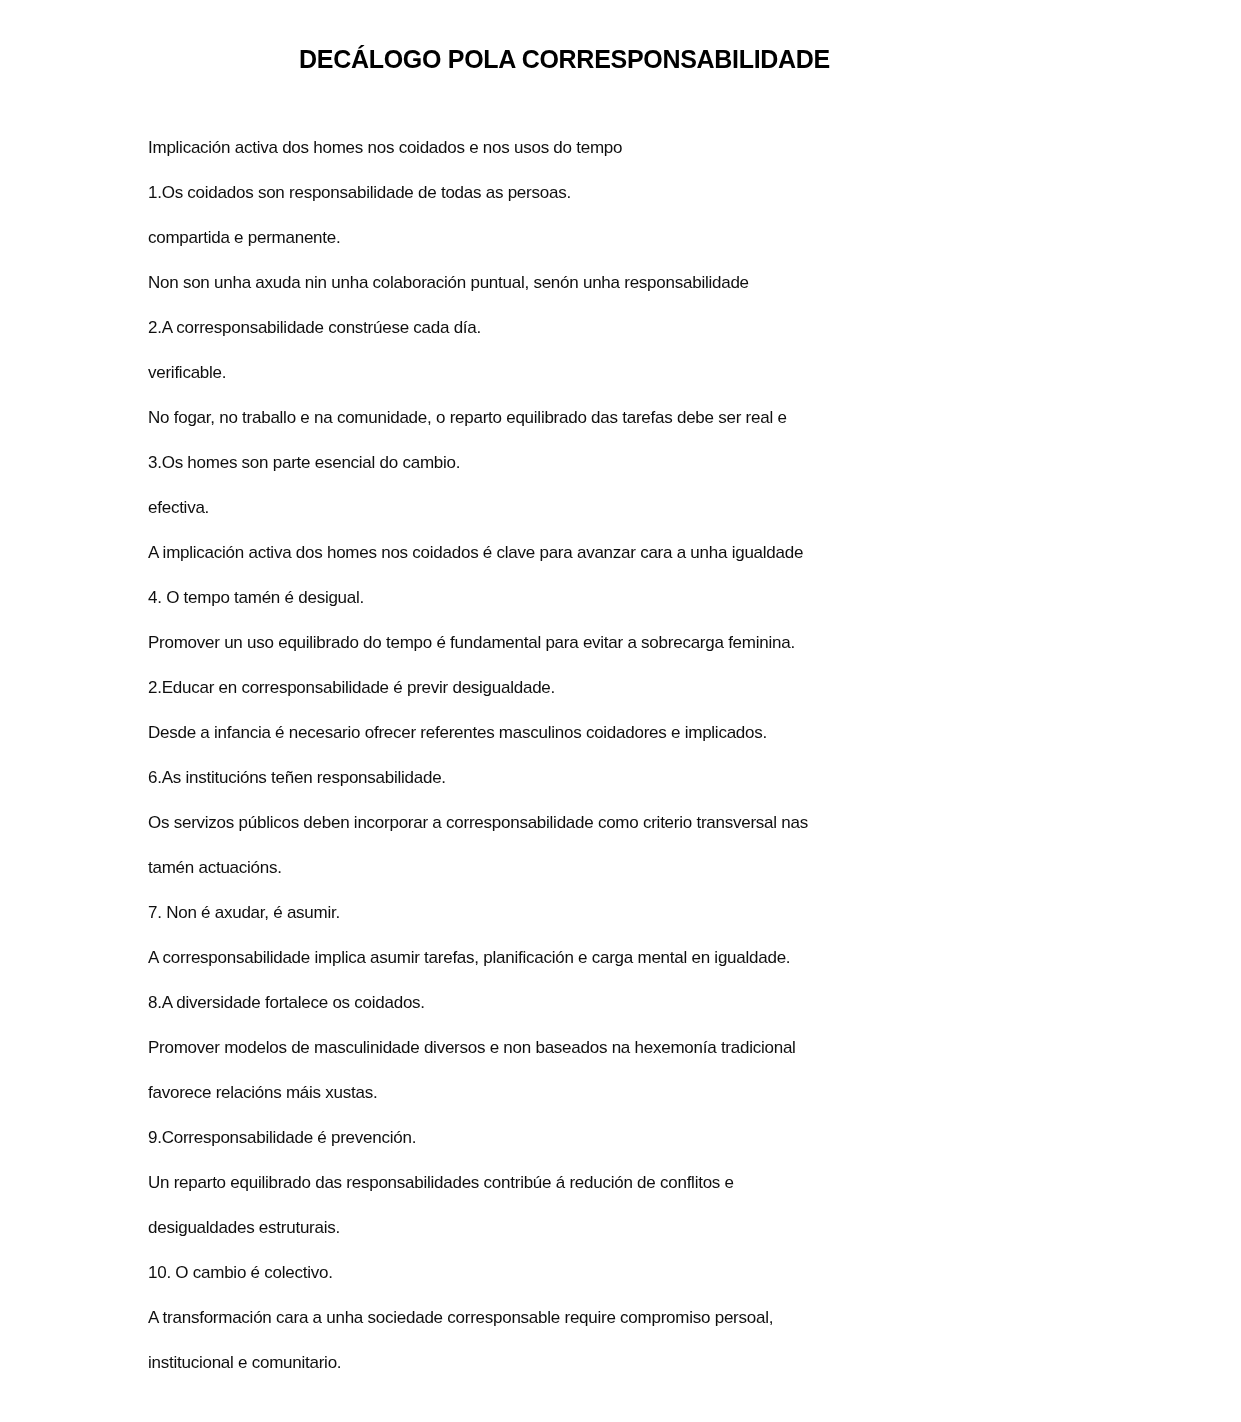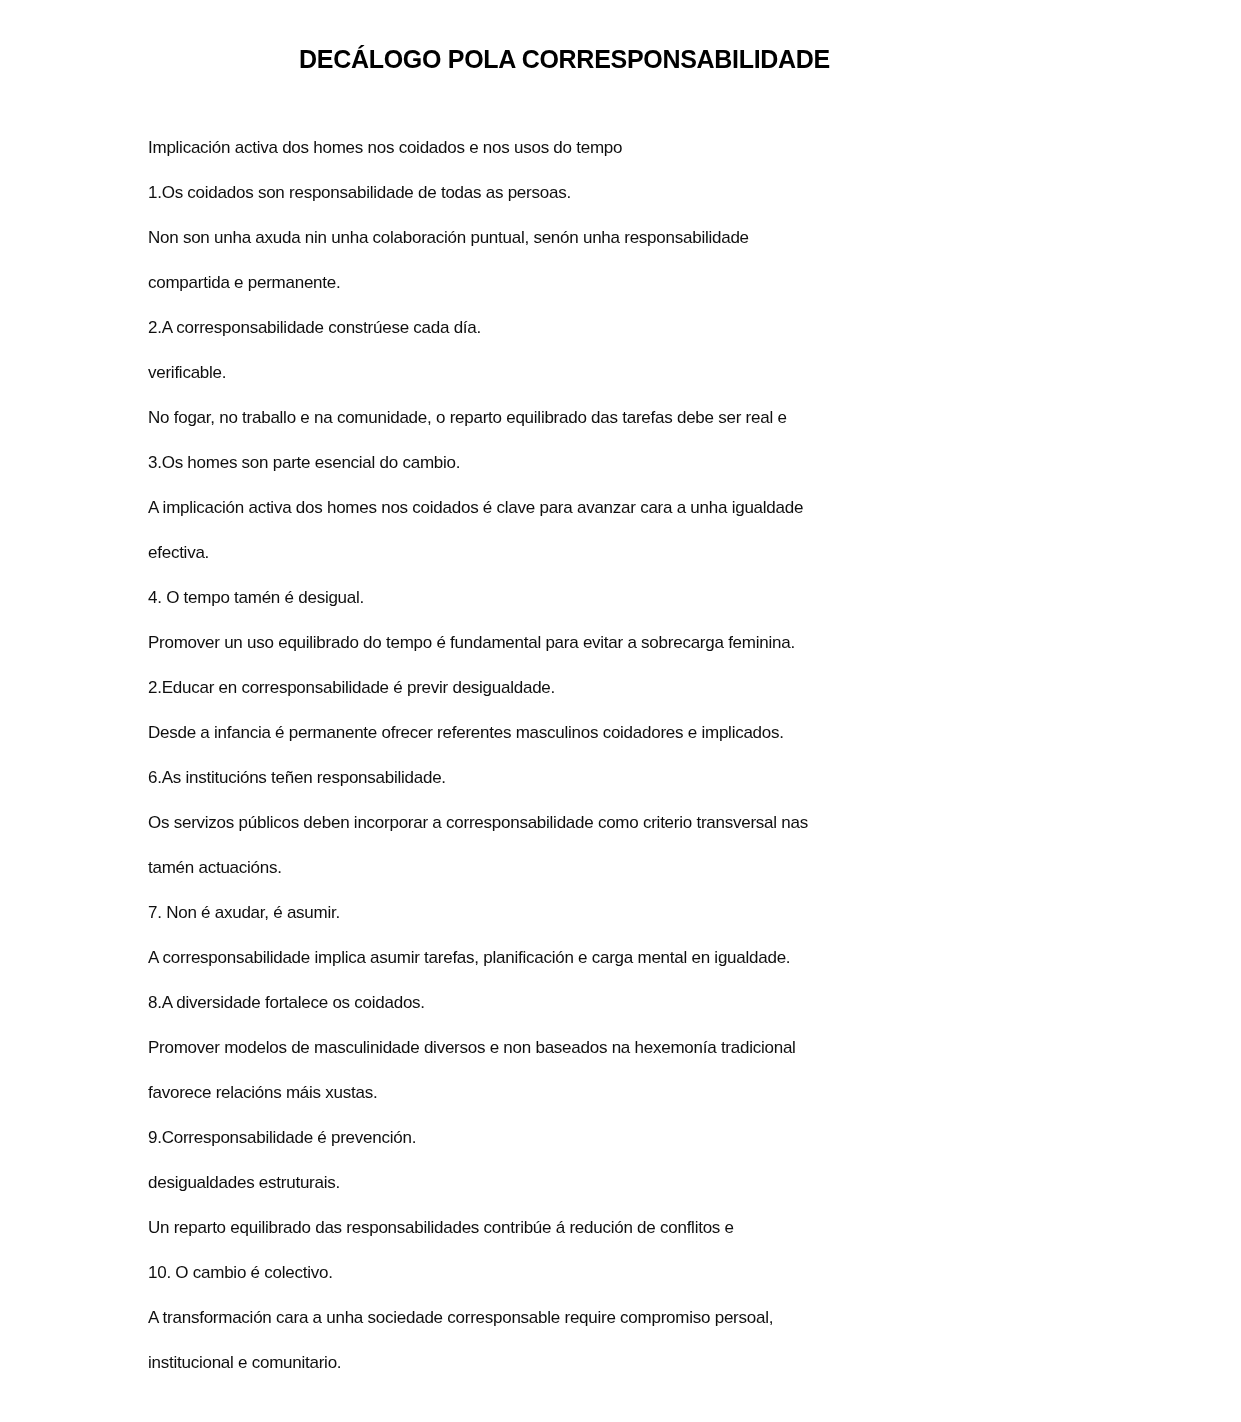--- a/index.html
+++ b/index.html
@@ -46,41 +46,41 @@
 </head>
 <body>
 
 <div class="page">
 
   <h1 class="doc-title">DECÁLOGO POLA CORRESPONSABILIDADE</h1>
 
   <div class="doc-body">
     <div class="doc-line">Implicación activa dos homes nos coidados e nos usos do tempo</div>
     <div class="doc-line">1.Os coidados son responsabilidade de todas as persoas.</div>
+    <div class="doc-line">compartida e permanente.</div>
     <div class="doc-line">Non son unha axuda nin unha colaboración puntual, senón unha responsabilidade</div>
-    <div class="doc-line">compartida e permanente.</div>
     <div class="doc-line">2.A corresponsabilidade constrúese cada día.</div>
     <div class="doc-line">verificable.</div>
     <div class="doc-line">No fogar, no traballo e na comunidade, o reparto equilibrado das tarefas debe ser real e</div>
     <div class="doc-line">3.Os homes son parte esencial do cambio.</div>
+    <div class="doc-line">efectiva.</div>
     <div class="doc-line">A implicación activa dos homes nos coidados é clave para avanzar cara a unha igualdade</div>
-    <div class="doc-line">efectiva.</div>
     <div class="doc-line">4. O tempo tamén é desigual.</div>
     <div class="doc-line">Promover un uso equilibrado do tempo é fundamental para evitar a sobrecarga feminina.</div>
     <div class="doc-line">2.Educar en corresponsabilidade é previr desigualdade.</div>
-    <div class="doc-line">Desde a infancia é permanente ofrecer referentes masculinos coidadores e implicados.</div>
+    <div class="doc-line">Desde a infancia é necesario ofrecer referentes masculinos coidadores e implicados.</div>
     <div class="doc-line">6.As institucións teñen responsabilidade.</div>
     <div class="doc-line">Os servizos públicos deben incorporar a corresponsabilidade como criterio transversal nas</div>
     <div class="doc-line">tamén actuacións.</div>
     <div class="doc-line">7. Non é axudar, é asumir.</div>
     <div class="doc-line">A corresponsabilidade implica asumir tarefas, planificación e carga mental en igualdade.</div>
     <div class="doc-line">8.A diversidade fortalece os coidados.</div>
     <div class="doc-line">Promover modelos de masculinidade diversos e non baseados na hexemonía tradicional</div>
     <div class="doc-line">favorece relacións máis xustas.</div>
     <div class="doc-line">9.Corresponsabilidade é prevención.</div>
+    <div class="doc-line">Un reparto equilibrado das responsabilidades contribúe á redución de conflitos e</div>
     <div class="doc-line">desigualdades estruturais.</div>
-    <div class="doc-line">Un reparto equilibrado das responsabilidades contribúe á redución de conflitos e</div>
     <div class="doc-line">10. O cambio é colectivo.</div>
     <div class="doc-line">A transformación cara a unha sociedade corresponsable require compromiso persoal,</div>
     <div class="doc-line">institucional e comunitario.</div>
   </div>
 
 </div>
 
 </body></html>

